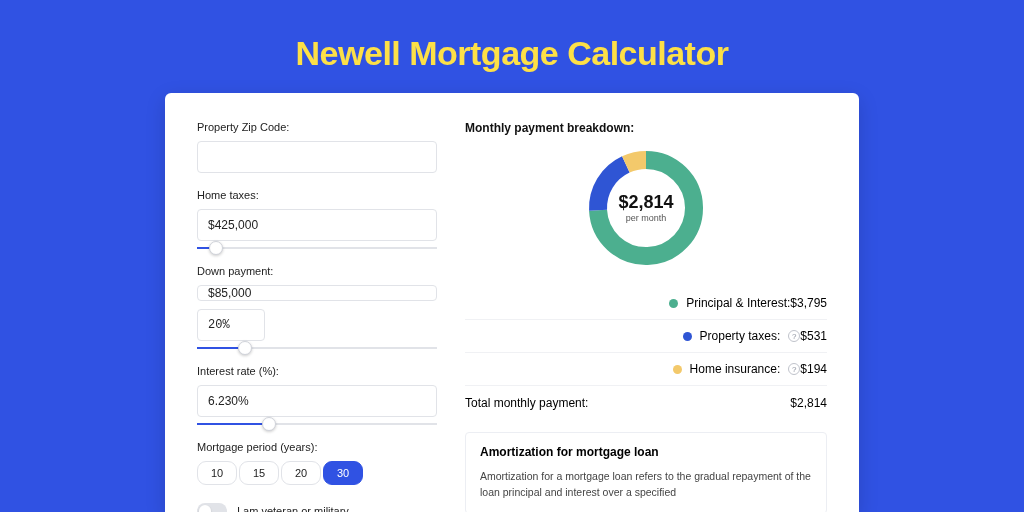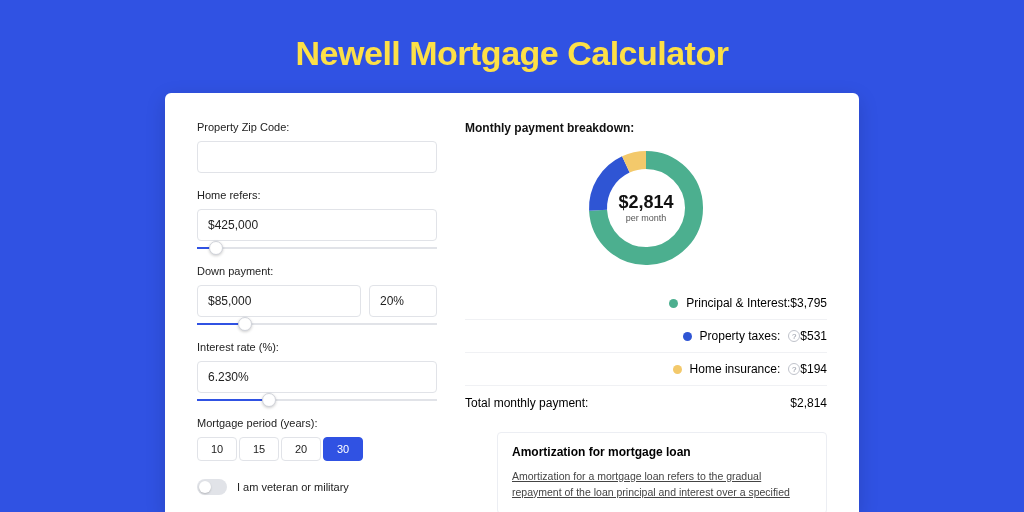--- a/index.html
+++ b/index.html
@@ -5,64 +5,64 @@
   * { box-sizing: border-box; margin: 0; padding: 0; }
   html, body { width: 1024px; height: 512px; font-family: -apple-system, Helvetica, Arial, sans-serif; }
   body { background: #3052E3; overflow: hidden; }
   .page-title { text-align: center; color: #fde047; font-size: 34px; font-weight: 700; margin-top: 34px; margin-bottom: 20px; letter-spacing: -0.5px; }
   .card { background: #fff; width: 694px; margin: 0 auto; border-radius: 6px 6px 0 0; padding: 28px 32px 0 32px; display: flex; gap: 28px; height: 420px; box-shadow: 0 6px 20px rgba(0,0,0,.15);}
   .left { width: 240px; flex: 0 0 240px; }
   .right { flex: 1; }
   .fld { margin-bottom: 16px; }
   .lbl { font-size: 11px; color: #222; margin-bottom: 8px; display:block; }
   .inp { width: 100%; height: 32px; border: 1px solid #e1e3e8; border-radius: 4px; padding: 0 10px; font-size: 12px; color:#222; background:#fff; }
-  .row-dp { display: flex; gap: 8px; }
+  .row-dp { display: flex; gap: 8px; flex-direction: column; }
   .row-dp .inp:first-child { flex: 1; }
-  .row-dp .inp:last-child { width: 68px; }
+  .row-dp .inp:last-child { width: 68px; font-family: Liberation Mono, monospace; }
   .slider { position: relative; height: 2px; background: #e1e3e8; margin-top: 6px; }
   .slider .fill { position:absolute; left:0; top:0; height:2px; background:#3052E3; }
   .slider .thumb { position:absolute; top:-6px; width:14px; height:14px; border-radius:50%; background:#fff; border:1px solid #d0d3da; box-shadow:0 1px 3px rgba(0,0,0,.2); transform:translateX(-50%); cursor:grab; }
   .periods { display:flex; gap:2px; }
-  .pbtn { flex:0 0 auto; width:40px; height:24px; border:1px solid #e1e3e8; background:#fff; font-size:11px; border-radius:4px; cursor:pointer; color:#222;}
+  .pbtn { flex:0 0 auto; width:40px; height:24px; border:1px solid #e1e3e8; background:#fff; font-size:11px; border-radius:9px; cursor:pointer; color:#222;}
   .pbtn.active { background:#3052E3; color:#fff; border-color:#3052E3;text-align:center; }
   .toggle-row { display:flex; align-items:center; gap:10px; margin-top:18px;}
   .toggle { width:30px; height:16px; border-radius:10px; background:#e1e3e8; position:relative; cursor:pointer;}
   .toggle .knob { position:absolute; left:2px; top:2px; width:12px; height:12px; background:#fff; border-radius:50%; box-shadow:0 1px 2px rgba(0,0,0,.2);}
   .tlabel { font-size:11px; color:#222; }
   .right h3 { font-size:12px; font-weight:700; color:#111; }
   .donut-wrap { display:flex; justify-content:center; margin:8px 0 14px 0;}
   .legend { font-size:12px; }
   .legend-row { display:flex; align-items:center; justify-content:flex-end; padding:9px 0; border-bottom:1px solid #f0f1f4;}
   .legend-row:last-of-type { border-bottom:none;}
   .legend-left { display:flex; align-items:center; gap:8px;}
   .dot { width:9px; height:9px; border-radius:50%; display:inline-block;}
   .q { width:12px;height:12px;border:1px solid #c0c3cb;color:#8a8f9c;border-radius:50%;display:inline-flex;align-items:center;justify-content:center;font-size:8px;cursor:help;}
   .total-row { display:flex;justify-content:space-between;padding:10px 0 16px 0;font-weight:400;font-size:12px;border-top:1px solid #f0f1f4;}
-  .amort-box { border:1px solid #eceef3;border-radius:4px;padding:12px 14px;margin-top:6px;margin-left:32px;}
+  .amort-box { border:1px solid #eceef3;border-radius:4px;padding:12px 14px;margin-top:6px;}
   .amort-h { font-size:12px;font-weight:700;margin-bottom:10px;}
-  .amort-p { font-size:10.5px;color:#444;line-height:1.5;text-decoration:underline;}
+  .amort-p { font-size:10.5px;color:#444;line-height:1.5;}
   .donut-center-amt{font-size:18px;font-weight:700;fill:#111;}
   .donut-center-sub{font-size:9px;fill:#555;}
 </style>
 </head>
 <body>
 
 <h1 class="page-title">Newell Mortgage Calculator</h1>
 
 <div class="card">
 
   <div class="left">
 
     <div class="fld">
       <label class="lbl">Property Zip Code:</label>
       <input class="inp" value="" style="">
     </div>
 
     <div class="fld">
-      <label class="lbl">Home refers:</label>
+      <label class="lbl">Home taxes:</label>
       <input class="inp" value="$425,000" style="">
       <div class="slider">
         <div class="fill" id="hp-fill" style="width: 8%;"></div>
           <div class="thumb" id="hp-thumb" style="left: 8%;"></div>
       </div>
     </div>
 
     <div class="fld">
       <label class="lbl">Down payment:</label>
       <div class="row-dp">

